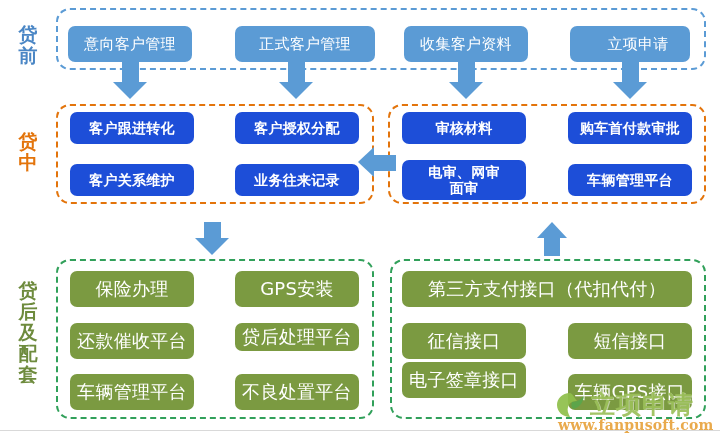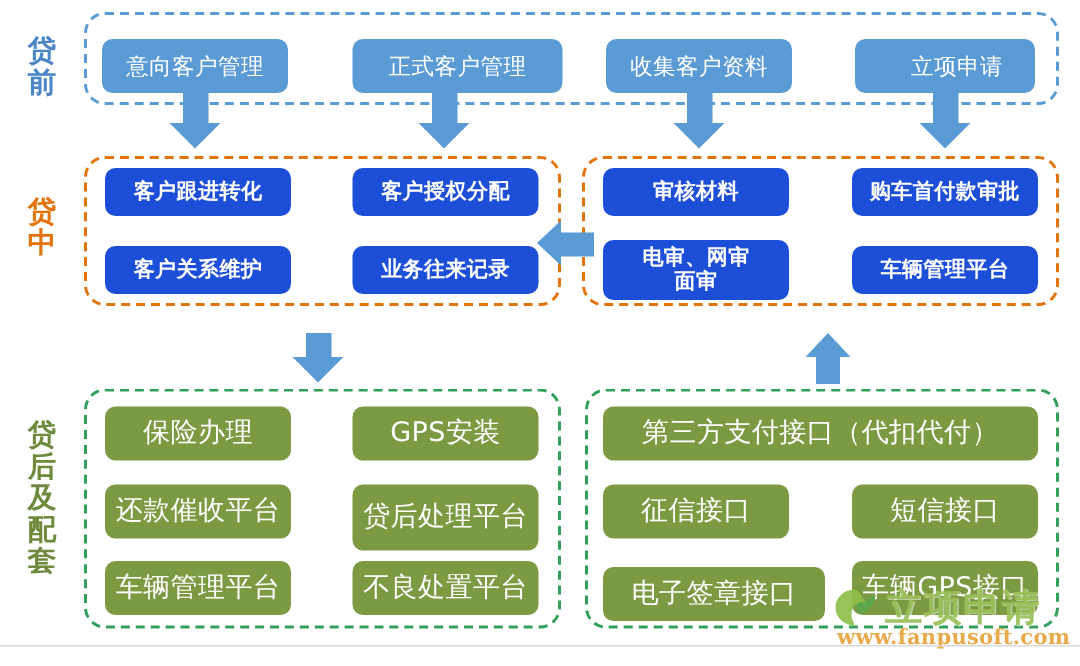--- a/index.html
+++ b/index.html
@@ -226,30 +226,30 @@
 后
 及
 配
 套</div>
 
   <div class="stage stage-post" style="left:56px; top:259px; width:318px; height:160px;"></div>
 
   <div class="node node-green" style="left:70px;  top:271px; width:124px; height:36px;">保险办理</div>
   <div class="node node-green" style="left:235px; top:271px; width:124px; height:36px;">GPS安装</div>
   <div class="node node-green" style="left:70px;  top:323px; width:124px; height:36px;">还款催收平台</div>
-  <div class="node node-green" style="left:235px; top:323px; width:124px; height:44px;">贷后处理平台</div>
+  <div class="node node-green" style="left:235px; top:323px; width:124px; height:28px;">贷后处理平台</div>
   <div class="node node-green" style="left:70px;  top:374px; width:124px; height:36px;">车辆管理平台</div>
   <div class="node node-green" style="left:235px; top:374px; width:124px; height:36px;">不良处置平台</div>
 
   <div class="stage stage-post" style="left:390px; top:259px; width:316px; height:160px;"></div>
 
   <div class="node node-green" style="left:402px; top:271px; width:290px; height:36px;">第三方支付接口（代扣代付）</div>
   <div class="node node-green" style="left:402px; top:323px; width:124px; height:36px;">征信接口</div>
   <div class="node node-green" style="left:568px; top:323px; width:124px; height:36px;">短信接口</div>
-  <div class="node node-green" style="left:402px; top:378px; width:148px; height:36px;">电子签章接口</div>
+  <div class="node node-green" style="left:402px; top:362px; width:124px; height:36px;">电子签章接口</div>
   <div class="node node-green" style="left:568px; top:374px; width:124px; height:36px;">车辆GPS接口</div>
 
   <div id="watermark">
     <svg id="wm-mark" viewBox="0 0 30 26">
       <path d="M14 1 C6 1 1 7 1 13 C1 20 7 25 14 25 C12 21 11 18 12 15 C13 11 17 9 21 9 C18 5 16 1 14 1 Z" fill="#8FBF4A"></path>
       <path d="M16 10 C21 10 25 7 28 4 C27 11 23 16 17 17 C15 15 15 12 16 10 Z" fill="#5AA64B"></path>
     </svg>
     <div id="wm-text">立项申请</div>
     <div id="wm-url">www.fanpusoft.com</div>
   </div>

